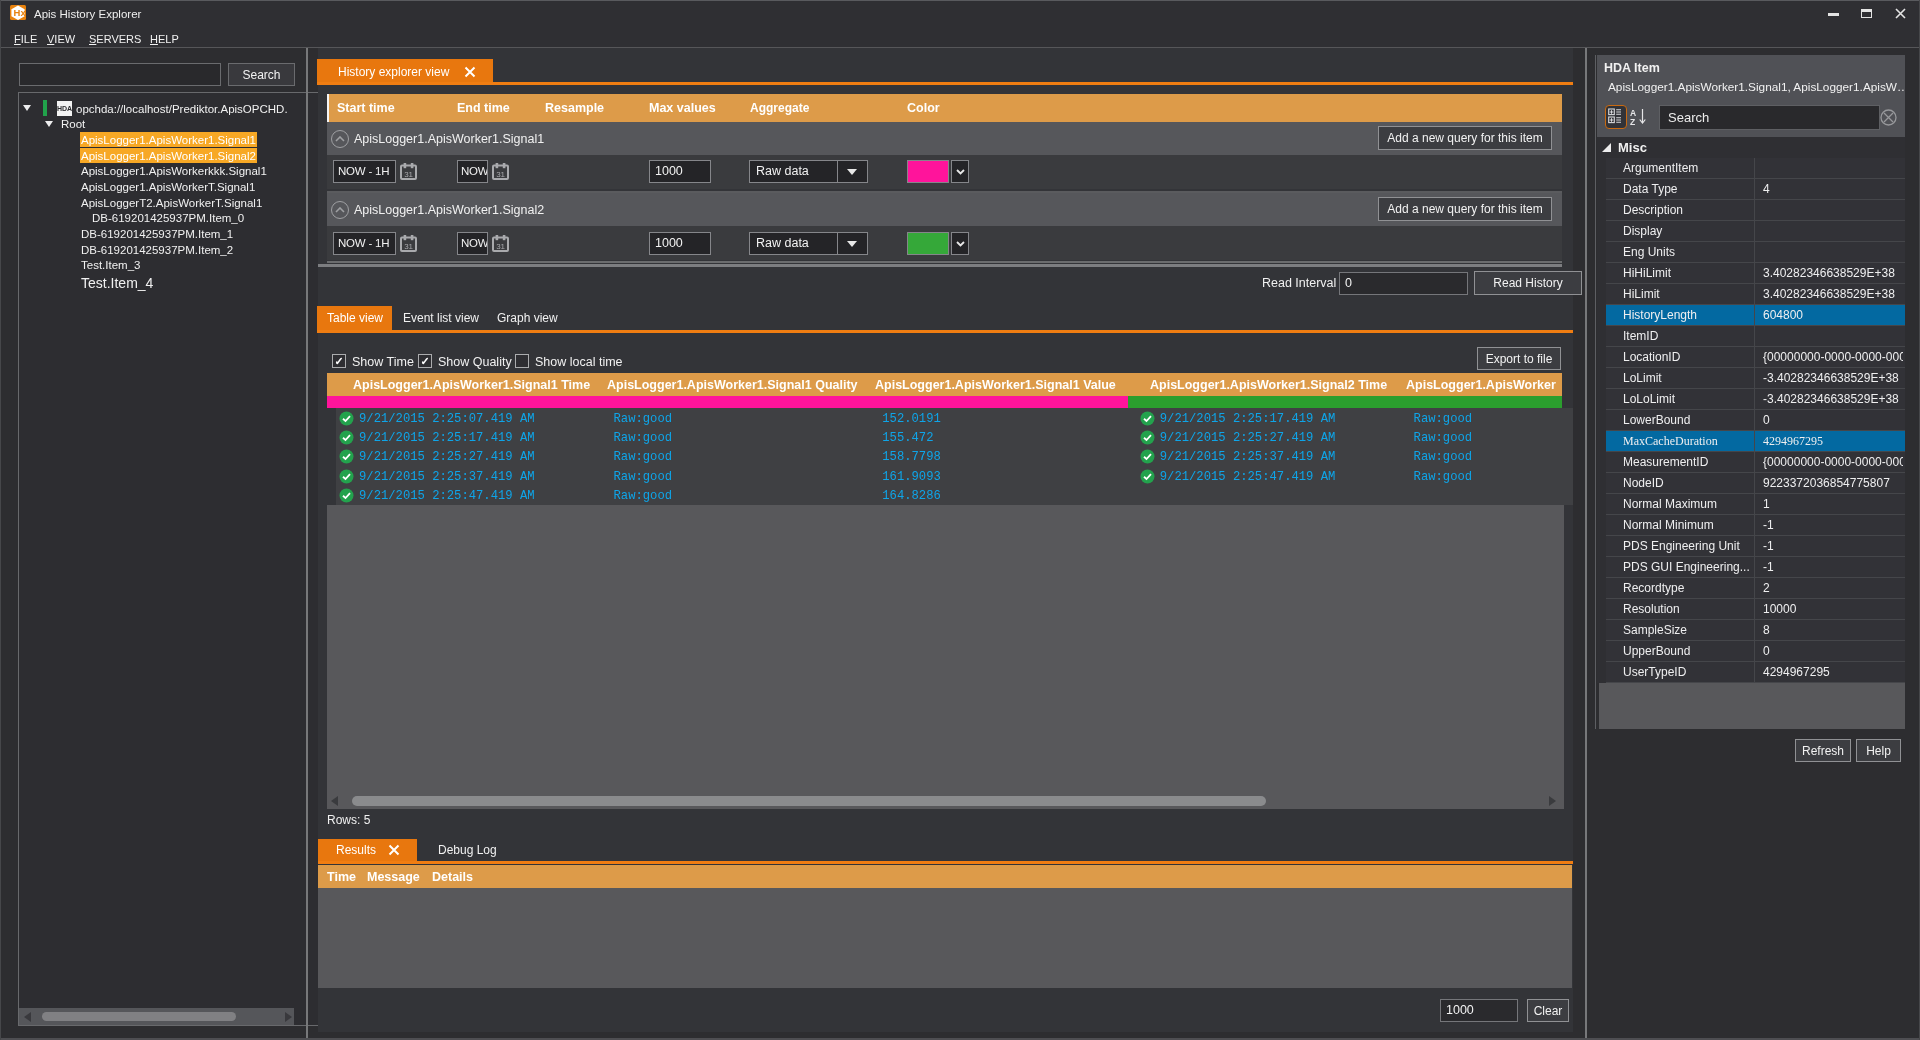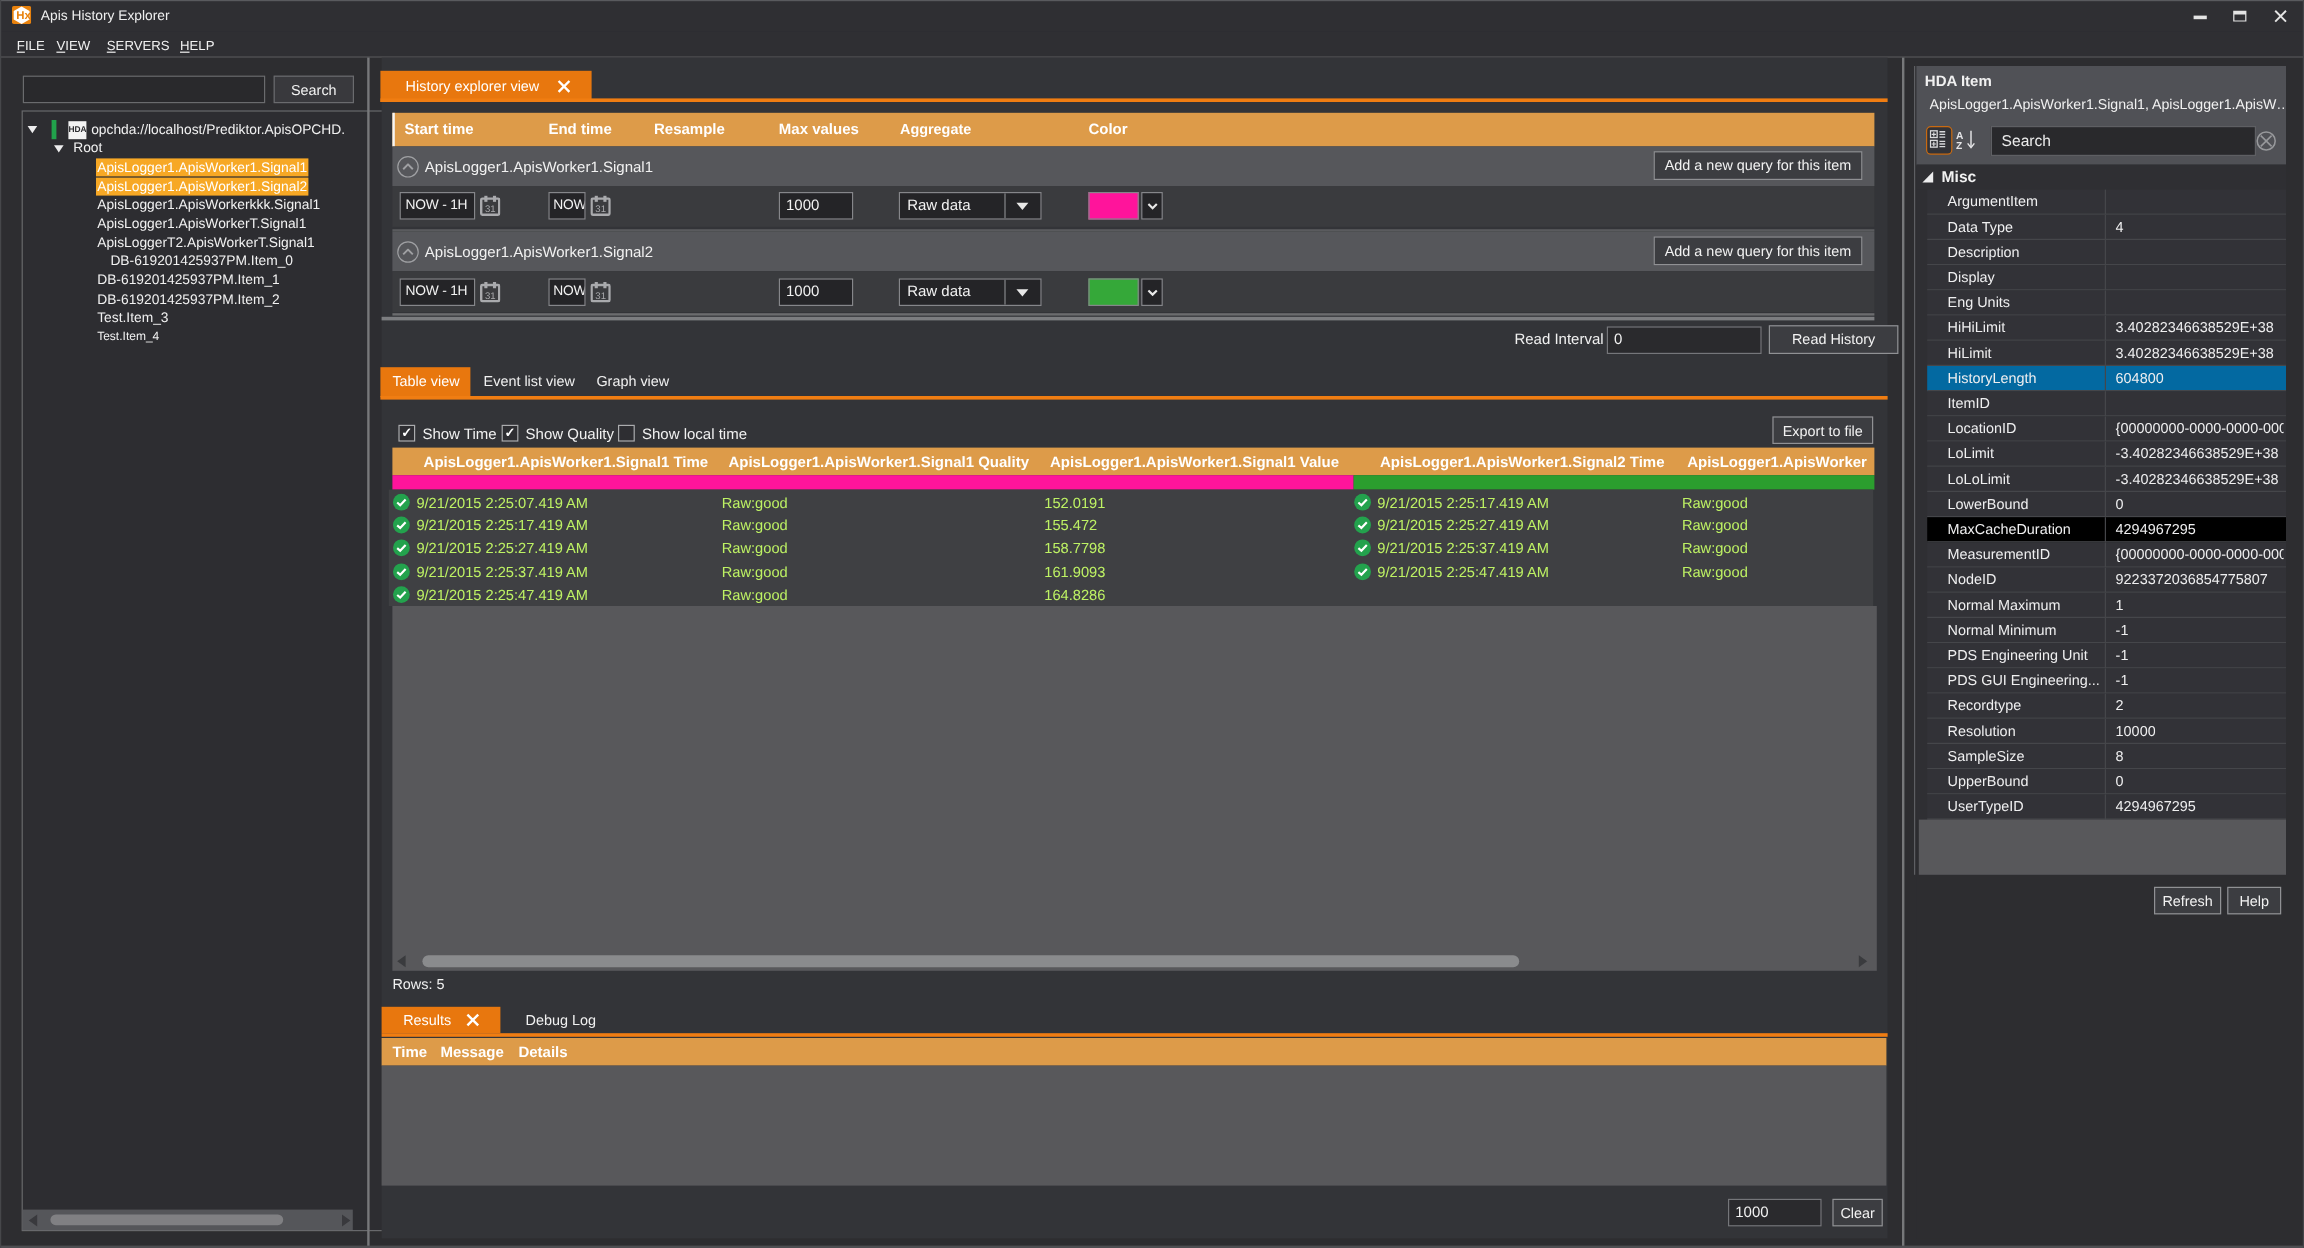--- a/index.html
+++ b/index.html
@@ -60,21 +60,21 @@
 
   <div class="t" style="left:61px;top:39px;font-size:11.5px;color:#FFFFFF;background:#F7A825;padding:2px 1px 1px 1px;">ApisLogger1.ApisWorker1.Signal1</div>
   <div class="t" style="left:61px;top:55px;font-size:11.5px;color:#FFFFFF;background:#F7A825;padding:2px 1px 1px 1px;">ApisLogger1.ApisWorker1.Signal2</div>
   <div class="t" style="left:62px;top:72px;font-size:11.5px;">ApisLogger1.ApisWorkerkkk.Signal1</div>
   <div class="t" style="left:62px;top:88px;font-size:11.5px;">ApisLogger1.ApisWorkerT.Signal1</div>
   <div class="t" style="left:62px;top:104px;font-size:11.5px;">ApisLoggerT2.ApisWorkerT.Signal1</div>
   <div class="t" style="left:62px;top:119px;font-size:11.5px;padding-left:11px;">DB-619201425937PM.Item_0</div>
   <div class="t" style="left:62px;top:135px;font-size:11.5px;">DB-619201425937PM.Item_1</div>
   <div class="t" style="left:62px;top:151px;font-size:11.5px;">DB-619201425937PM.Item_2</div>
   <div class="t" style="left:62px;top:166px;font-size:11.5px;">Test.Item_3</div>
-  <div class="t" style="left:62px;top:182px;font-size:10px;">Test.Item_4</div>
+  <div class="t" style="left:62px;top:182px;font-size:14px;">Test.Item_4</div>
 </div>
 
 <div class="a" style="left:19px;top:1008px;width:275px;height:17px;background:#55565A;"></div>
 <div class="a" style="left:24px;top:1012px;width:0;height:0;border-top:5px solid transparent;border-bottom:5px solid transparent;border-right:7px solid #39393D;"></div>
 <div class="a" style="left:285px;top:1012px;width:0;height:0;border-top:5px solid transparent;border-bottom:5px solid transparent;border-left:7px solid #39393D;"></div>
 <div class="a" style="left:42px;top:1012px;width:194px;height:9px;background:#808083;border-radius:5px;"></div>
 
 <div class="a" style="left:306px;top:48px;width:2px;height:992px;background:#77787A;"></div>
 <div class="a" style="left:1585px;top:48px;width:2px;height:992px;background:#77787A;"></div>
 
@@ -194,21 +194,21 @@
 <div class="a" style="left:327px;top:373px;width:1235px;height:23px;background:#DD9B49;overflow:hidden;"></div>
 <div class="t b" style="left:353px;top:378px;color:#FFF;font-size:12.5px;">ApisLogger1.ApisWorker1.Signal1 Time</div>
 <div class="t b" style="left:607px;top:378px;color:#FFF;font-size:12.5px;">ApisLogger1.ApisWorker1.Signal1 Quality</div>
 <div class="t b" style="left:875px;top:378px;color:#FFF;font-size:12.5px;">ApisLogger1.ApisWorker1.Signal1 Value</div>
 <div class="t b" style="left:1150px;top:378px;color:#FFF;font-size:12.5px;">ApisLogger1.ApisWorker1.Signal2 Time</div>
 <div class="t b" style="left:1406px;top:378px;color:#FFF;font-size:12.5px;width:156px;overflow:hidden;">ApisLogger1.ApisWorker</div>
 
 <div class="a" style="left:327px;top:396px;width:801px;height:12px;background:#FF149B;"></div>
 <div class="a" style="left:1128px;top:396px;width:434px;height:12px;background:#2B9E2E;"></div>
 
-<div class="a" id="rows" style="left:324px;top:408px;width:1237px;height:97px;background:#3F4043;font-size:12.2px;color:#bef264;">
+<div class="a" id="rows" style="left:336px;top:408px;width:1237px;height:97px;background:#3F4043;font-size:12.2px;color:#0ea5e9;font-family:Liberation Mono, monospace;">
   <svg style="position:absolute;left:2.5px;top:2.6px;" width="15" height="15" viewBox="0 0 15 15">
       <circle cx="7.5" cy="7.5" r="7" fill="#23A24D"></circle>
       <path d="M4 7.8 L6.5 10 L11 5.2" stroke="#FFF" stroke-width="1.8" fill="none"></path>
     </svg>
   <div style="position:absolute;left:23px;top:3.6px;white-space:nowrap;">9/21/2015 2:25:07.419 AM</div>
   <div style="position:absolute;left:277.5px;top:3.6px;white-space:nowrap;">Raw:good</div>
   <div style="position:absolute;left:546.3px;top:3.6px;white-space:nowrap;">152.0191</div>
   <svg style="position:absolute;left:804.0px;top:2.6px;" width="15" height="15" viewBox="0 0 15 15">
       <circle cx="7.5" cy="7.5" r="7" fill="#23A24D"></circle>
       <path d="M4 7.8 L6.5 10 L11 5.2" stroke="#FFF" stroke-width="1.8" fill="none"></path>
@@ -376,21 +376,21 @@
 <div class="prow" style="top:389px;background:#323237;">
     <div class="pname">LoLoLimit</div>
     <div class="psep"></div>
     <div class="pval">-3.40282346638529E+38</div>
   </div>
 <div class="prow" style="top:410px;background:#323237;">
     <div class="pname">LowerBound</div>
     <div class="psep"></div>
     <div class="pval">0</div>
   </div>
-<div class="prow" style="top:431px;background:#000000;">
+<div class="prow" style="top:431px;background:#0369a1;font-family:Liberation Serif, serif;">
     <div class="pname">MaxCacheDuration</div>
     <div class="psep"></div>
     <div class="pval">4294967295</div>
   </div>
 <div class="prow" style="top:452px;background:#323237;">
     <div class="pname">MeasurementID</div>
     <div class="psep"></div>
     <div class="pval">{00000000-0000-0000-0000-</div>
   </div>
 <div class="prow" style="top:473px;background:#323237;">

